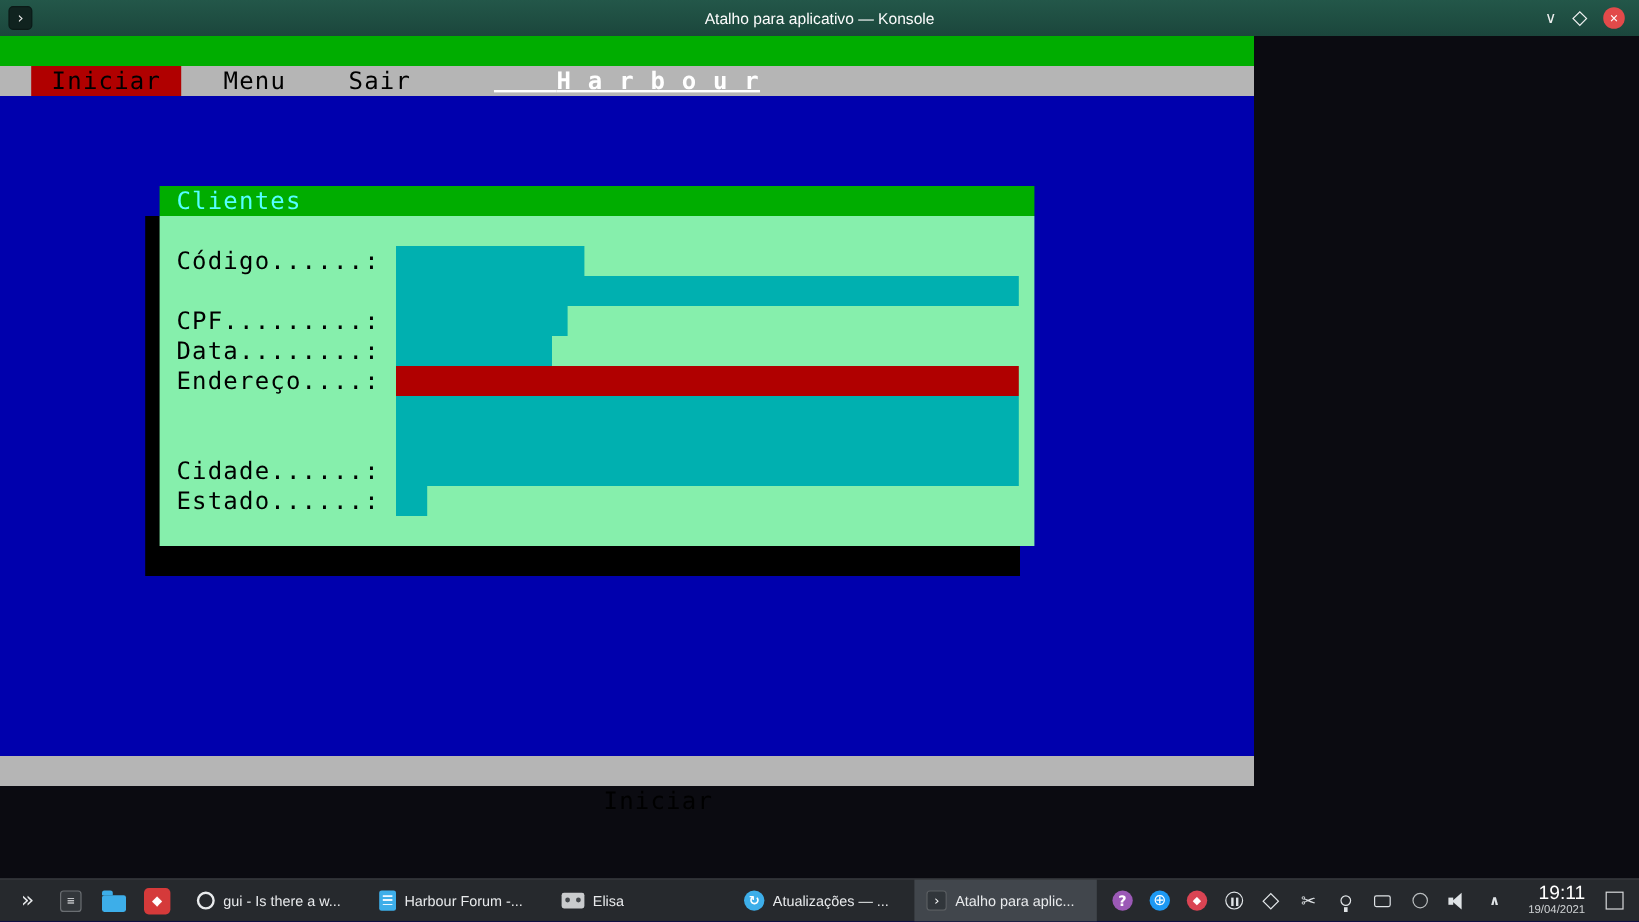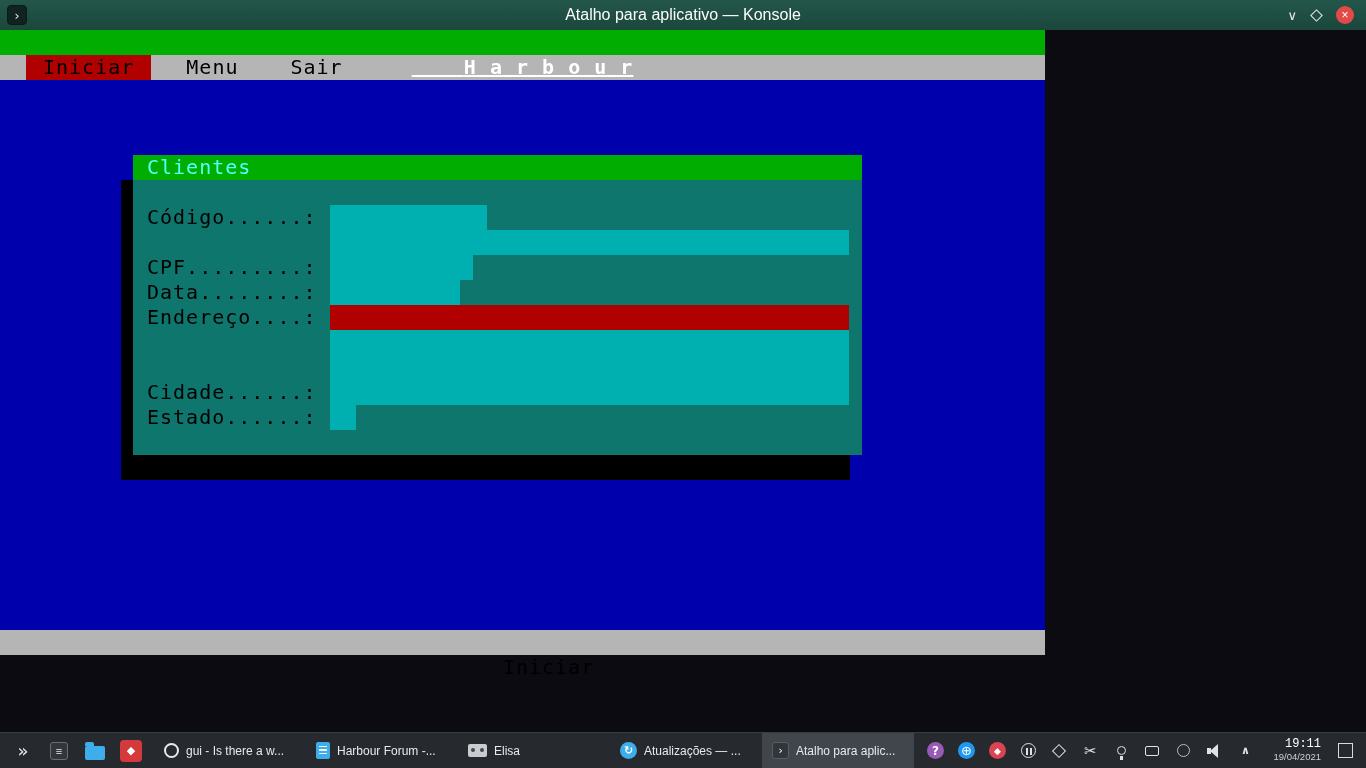--- a/index.html
+++ b/index.html
@@ -5,21 +5,21 @@
   * { margin:0; padding:0; box-sizing:border-box; }
   html,body { width:1366px; height:768px; overflow:hidden; }
   body { background:#0b0b11; font-family:"Liberation Sans",sans-serif; position:relative; }
 
   
   .titlebar { position:absolute; top:0; left:0; width:1366px; height:30px;
     background:linear-gradient(180deg,#235749,#1b463c); display:flex; align-items:center; }
   .win-icon { width:20px; height:20px; margin-left:7px; background:#10231f; border:1px solid #0b1a17;
     border-radius:4px; color:#e6e6e6; font-family:"DejaVu Sans Mono",monospace; font-size:13px;
     display:flex; align-items:center; justify-content:center; }
-  .tb-title { position:absolute; left:0; right:0; text-align:center; color:#fcfcfc; font-size:16px; pointer-events:none; }
+  .tb-title { position:absolute; left:0; right:0; text-align:center; color:#fcfcfc; font-size:13px; pointer-events:none; }
   .tb-controls { position:absolute; right:12px; top:0; height:30px; display:flex; align-items:center; gap:15px; }
   .min-glyph { color:#eceeee; font-size:13px; font-family:"DejaVu Sans",sans-serif; }
   .max-shape { width:9px; height:9px; border:1.5px solid #eceeee; transform:rotate(45deg); display:block; }
   .close-btn { width:18px; height:18px; border-radius:50%; background:#e24a4a; color:#fff; font-size:12px;
     display:flex; align-items:center; justify-content:center; line-height:1; }
 
   
   .terminal { position:absolute; top:30px; left:0; width:1045px; height:625px;
     font-family:"DejaVu Sans Mono",monospace; font-size:20px; letter-spacing:1px; color:#000; }
   .trow { height:25px; line-height:25px; white-space:pre;gap:12px; }
@@ -30,21 +30,21 @@
   .menu-item.active { background:#b00000; padding:0 17px; }
   .menu-item.m2 { margin-left:23px; }
   .menu-item.m3 { margin-left:40px; }
   .bluearea { position:relative; width:1045px; height:550px; background:#0000ad; }
   .statusbar { background:#b5b5b5; text-align:center; }
 
   
   .dlg-shadow { position:absolute; left:121px; top:100px; width:729px; height:300px; background:#000; }
   .dialog { position:absolute; left:133px; top:75px; width:729px; }
   .dlg-title { height:25px; line-height:25px; background:#00ad00; color:#55ffff; padding-left:14px; }
-  .dlg-body { background:#0f766e; padding:25px 0; }
+  .dlg-body { background:#86efac; padding:25px 0; }
   .frow { height:25px; line-height:25px; position:relative; }
   .flabel { position:absolute; left:14px; color:#000; white-space:pre; }
   .ffield { position:absolute; left:197px; top:0; height:25px; background:#00b0b0; color:#000;
     white-space:pre; overflow:hidden; }
   .ffield.right { text-align:right; padding-right:3px; }
   .w12 { width:157px; } .w11 { width:143px; } .w10 { width:130px; } .w40 { width:519px; } .w2 { width:26px; }
   .ffield.active-field { background:#b00000; color:#f2f2f2; }
 
   
   .taskbar { position:absolute; left:0; bottom:0; width:1366px; height:36px; background:#26292d;
@@ -99,21 +99,21 @@
   .bulb { width:9px; height:9px; border:1.5px solid #dfe3e6; border-radius:50%; position:relative; }
   .bulb::after { content:""; position:absolute; left:2px; top:9px; width:3px; height:4px; background:#dfe3e6; }
   .screen-shape { width:14px; height:10px; border:1.5px solid #dfe3e6; border-radius:2px; }
   .circle-outline { width:13px; height:13px; border:1.5px solid #b8bcbe; border-radius:50%; }
   .speaker { position:relative; width:16px; height:14px; }
   .speaker::before { content:""; position:absolute; left:1px; top:4px; width:4px; height:6px; background:#dfe3e6; }
   .speaker::after { content:""; position:absolute; left:4px; top:0; border-top:7px solid transparent;
     border-bottom:7px solid transparent; border-right:8px solid #dfe3e6; }
 
   .clock { text-align:right; line-height:1.15; margin:0 8px 0 8px; }
-  .clock .time { font-size:12px; color:#ffffff;font-family:Liberation Mono, monospace; }
+  .clock .time { font-size:16px; color:#ffffff; }
   .clock .date { font-size:9.5px; color:#cfd2d4; }
   .peek { width:15px; height:15px; border:1px solid #d7d9db; margin-right:9px; flex:none; }
 </style>
 </head>
 <body>
 
 <div class="titlebar">
   <div class="win-icon">
     <span>›</span>
   </div>

